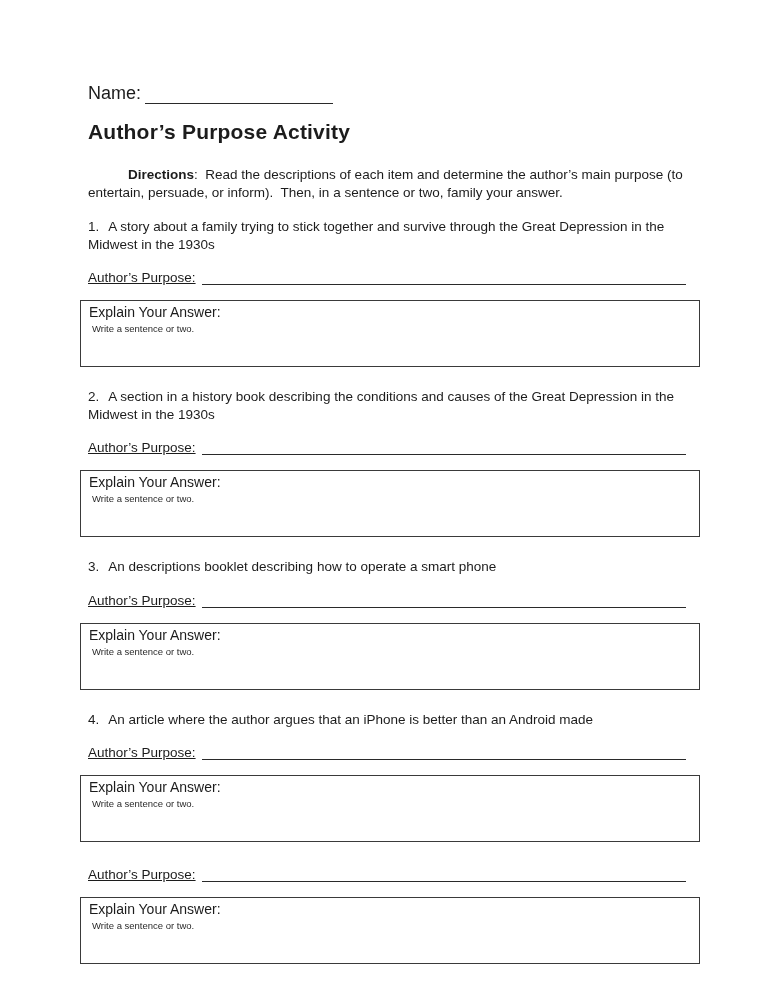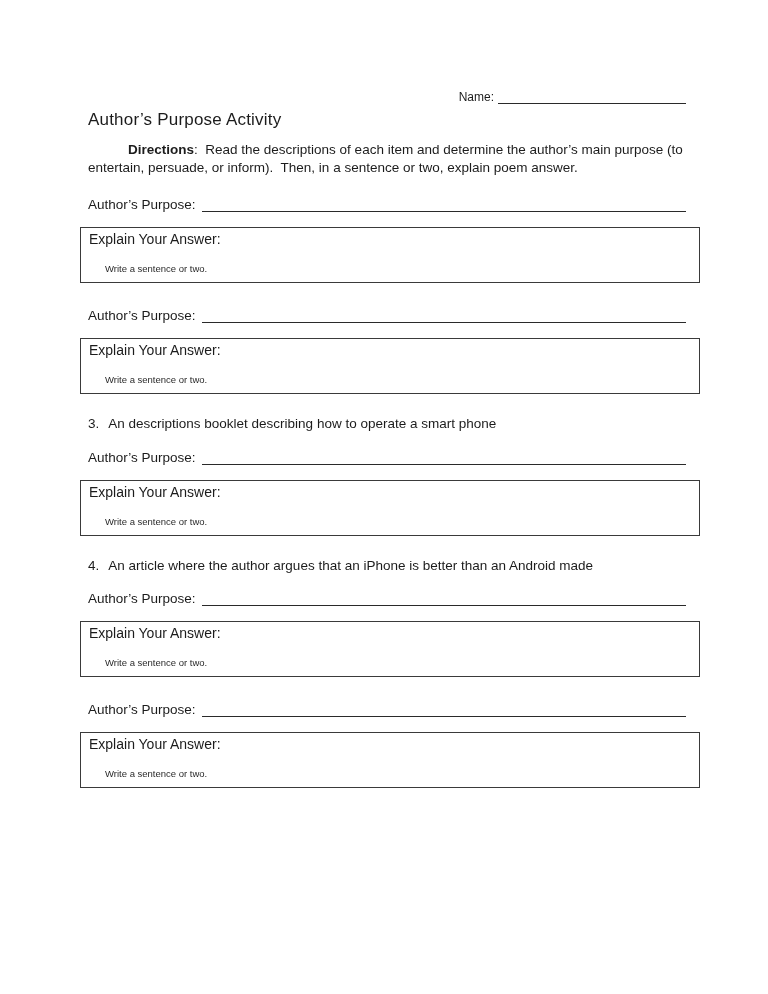--- a/index.html
+++ b/index.html
@@ -12,39 +12,38 @@
     overflow:hidden;
   }
   .content{
     position:absolute;
     left:88px;top:84px;
     width:598px;
   }
   
   .name-row{
     display:flex;
-    justify-content:flex-end;
     align-items:flex-end;
-    font-size:12px;
-    margin-bottom:6px;
+    font-size:18px;
+    margin-bottom:16px;
     height:20px;
   }
   .name-label{white-space:pre;}
   .name-line{
     display:inline-block;
     width:188px;
     border-bottom:1.5px solid #2a2a2a;
     height:15px;
     margin-left:4px;
   }
   
   .title{
-    font-size:17px;
-    font-weight:normal;
-    margin:0 0 11px 0;
+    font-size:21px;
+    font-weight:bold;
+    margin:0 0 22px 0;
     letter-spacing:.2px;
   }
   
   .directions{
     font-size:13.5px;
     line-height:17.5px;
     margin:0 0 17px 0;
     white-space:pre-wrap;
   }
   .directions b{font-weight:bold;padding-left:40px;}
@@ -58,76 +57,78 @@
     white-space:pre-wrap;
   }
   .item-number{margin-right:9px;}
   .purpose-row{
     display:flex;
     align-items:flex-end;
     font-size:13.5px;
     margin-top:13px;
     height:19px;
   }
-  .purpose-label{white-space:pre;}
+  .purpose-label{white-space:pre;text-decoration:underline;}
   .purpose-line{
     flex:1;
     border-bottom:1.6px solid #2a2a2a;
     height:16px;
     margin-left:6px;
   }
   .explain-box{
     margin-top:15px;
     margin-left:-8px;
     width:602px;
     height:51px;
     border:1.4px solid #3a3a3a;
-    padding:3px 8px 0 8px;
+    padding:3px 8px 11px 8px;
     box-sizing:content-box;
   }
   .explain-label{
     font-size:14px;
     margin:0;
     line-height:16px;
   }
   .explain-hint{
     font-size:9.5px;
-    margin:16px;
+    margin:3px;
     line-height:11px;
     color:#2a2a2a;
   }
 </style>
 </head>
 <body>
 
 <div class="page">
   <div class="content">
 
     <div class="name-row">
       <span class="name-label">Name:</span>
       <span class="name-line"></span>
     </div>
 
     <h1 class="title">Author’s Purpose Activity</h1>
 
-    <p class="directions"><b>Directions</b><span>:  Read the descriptions of each item and determine the author’s main purpose (to entertain, persuade, or inform).  Then, in a sentence or two, explain poem answer.</span></p>
+    <p class="directions"><b>Directions</b><span>:  Read the descriptions of each item and determine the author’s main purpose (to entertain, persuade, or inform).  Then, in a sentence or two, family your answer.</span></p>
 
     <div id="items">
   <div class="item">
+    <p class="item-text"><span class="item-number">1.</span><span>A story about a family trying to stick together and survive through the Great Depression in the Midwest in the 1930s</span></p>
     <div class="purpose-row">
       <span class="purpose-label">Author’s Purpose:</span>
       <span class="purpose-line"></span>
     </div>
     <div class="explain-box">
       <p class="explain-label">Explain Your Answer:</p>
       <p class="explain-hint">Write a sentence or two.</p>
     </div>
   </div>
 
   <div class="item">
+    <p class="item-text"><span class="item-number">2.</span><span>A section in a history book describing the conditions and causes of the Great Depression in the Midwest in the 1930s</span></p>
     <div class="purpose-row">
       <span class="purpose-label">Author’s Purpose:</span>
       <span class="purpose-line"></span>
     </div>
     <div class="explain-box">
       <p class="explain-label">Explain Your Answer:</p>
       <p class="explain-hint">Write a sentence or two.</p>
     </div>
   </div>
 

